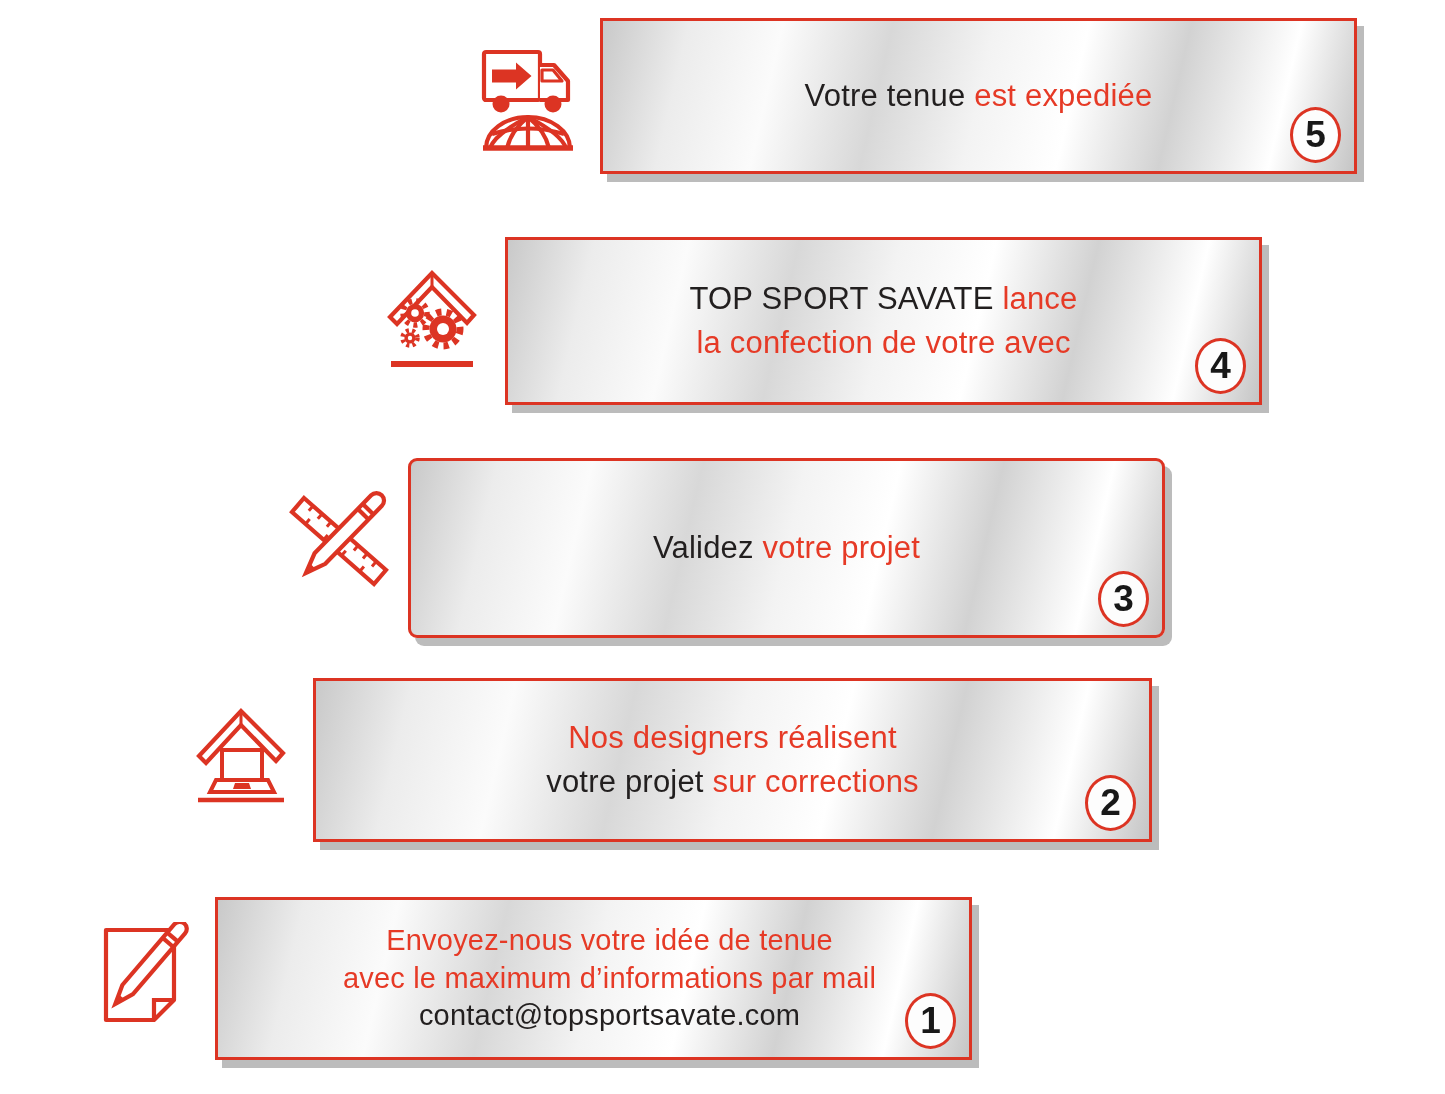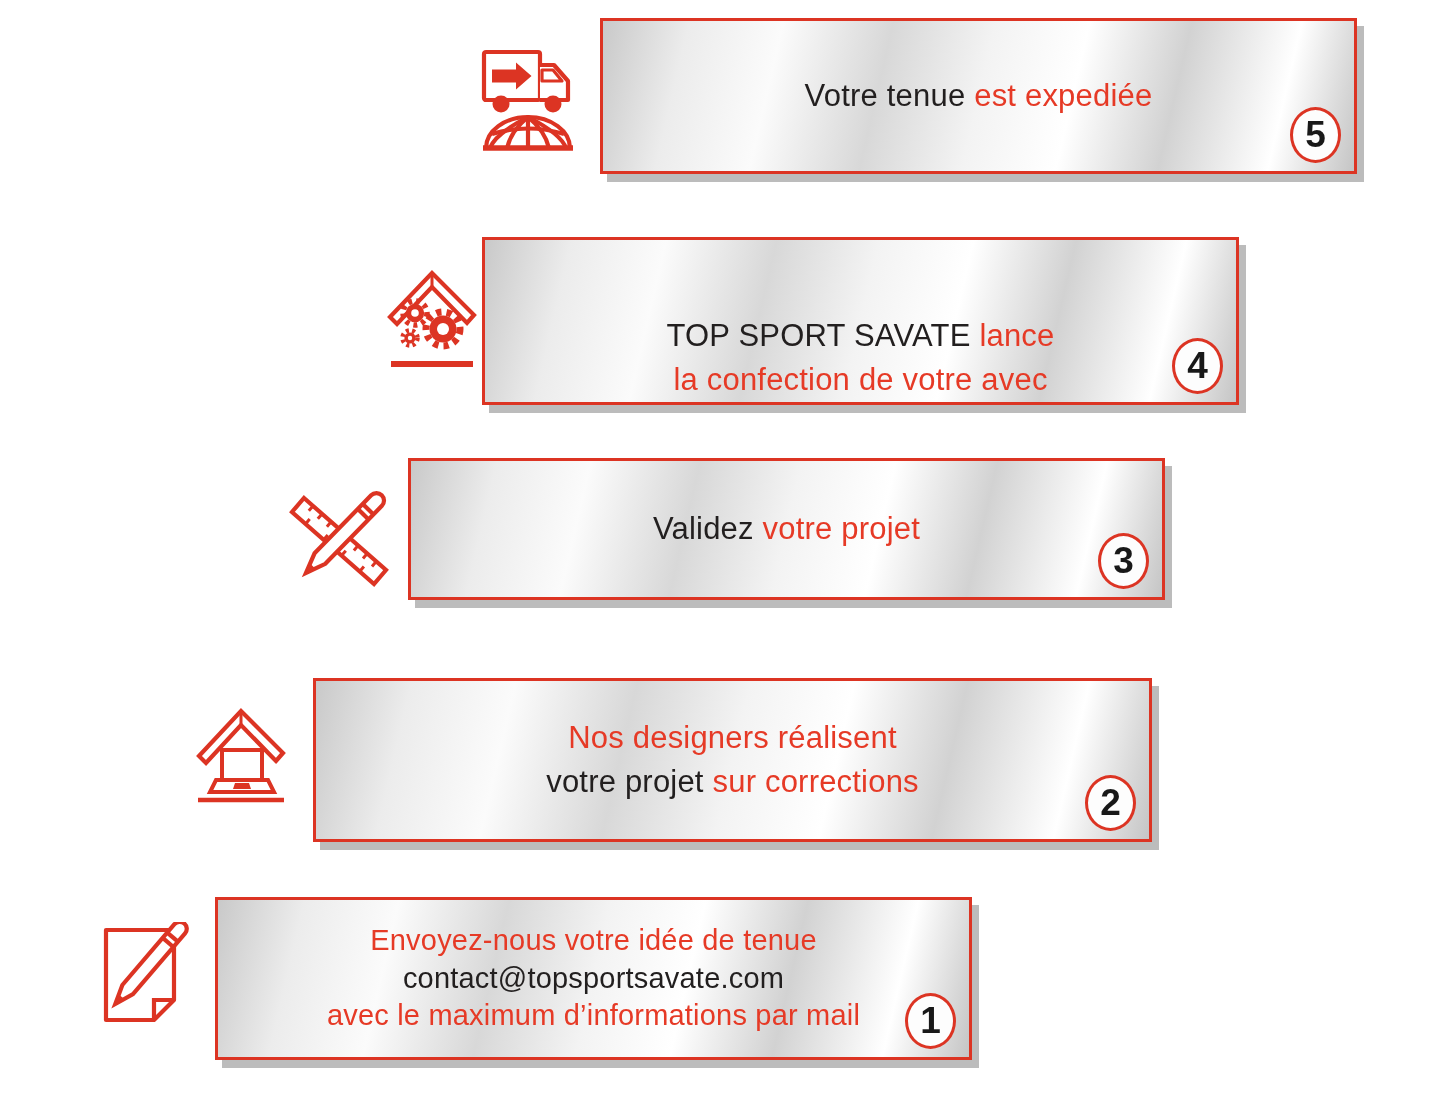--- a/index.html
+++ b/index.html
@@ -19,29 +19,29 @@
     position:absolute;
     display:flex;flex-direction:column;justify-content:center;
     box-sizing:border-box;
     border:3px solid var(--red);
     box-shadow:7px 8px 0 #bcbcbc;
     background:linear-gradient(103deg,
       #c9c9c9 0%, #ececec 11%, #fbfbfb 23%, #d8d8d8 37%, #f3f3f3 50%,
       #ffffff 62%, #d2d2d2 75%, #ffffff 89%, #c5c5c5 100%);
   }
   .s5{left:600px;top:18px;width:757px;height:156px;}
-  .s4{left:482px;top:237px;width:757px;height:168px;justify-content:flex-end;}
-  .s3{left:408px;top:458px;width:757px;height:142px;}
+  .s4{left:505px;top:237px;width:757px;height:168px;}
+  .s3{left:408px;top:458px;width:757px;height:180px;border-radius:9px;}
   .s2{left:313px;top:678px;width:839px;height:164px;}
   .s1{left:215px;top:897px;width:757px;height:163px;}
   .panel-text{
     width:100%;text-align:center;
     font-size:31px;line-height:1.42;letter-spacing:0.2px;
   }
-  .s1 .panel-text{font-size:29px;line-height:1.3;}
+  .s1 .panel-text{font-size:29px;line-height:1.3;padding-left:16px;}
   .blk{color:var(--black);}
   .red{color:var(--redtext);}
   .badge{
     position:absolute;right:13px;bottom:8px;
     width:45px;height:50px;
     border:3.5px solid var(--red);
     border-radius:50%;
     background:#fdfdfd;
     display:flex;align-items:center;justify-content:center;
     box-sizing:content-box;
@@ -172,21 +172,21 @@
         <path d="M5 -7 H85 L104 0 L85 7 H5 A7 7 0 0 1 5 -7 Z"></path>
         <line x1="16" y1="-7" x2="16" y2="7"></line>
         <line x1="23" y1="-7" x2="23" y2="7"></line>
         <path d="M94.5 -3.5 L104 0 L94.5 3.5 Z" fill="#dc3423" stroke="none"></path>
       </g>
     </svg>
   </div>
   <section class="panel s1">
     <div class="panel-text">
       <div class="line"><span class="red">Envoyez-nous votre idée de tenue</span></div>
+      <div class="line"><span class="red">avec le maximum d’informations par mail</span></div>
       <div class="line"><span class="blk">contact@topsportsavate.com</span></div>
-      <div class="line"><span class="red">avec le maximum d’informations par mail</span></div>
     </div>
     <div class="badge">
         <span>1</span>
       </div>
   </section>
 
 </div>
 
 </body></html>

